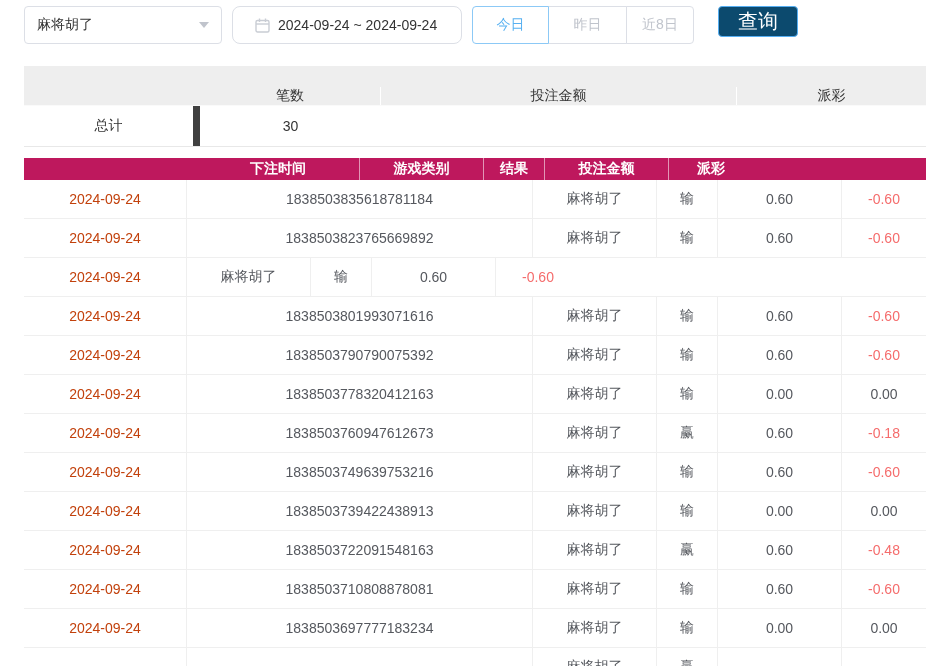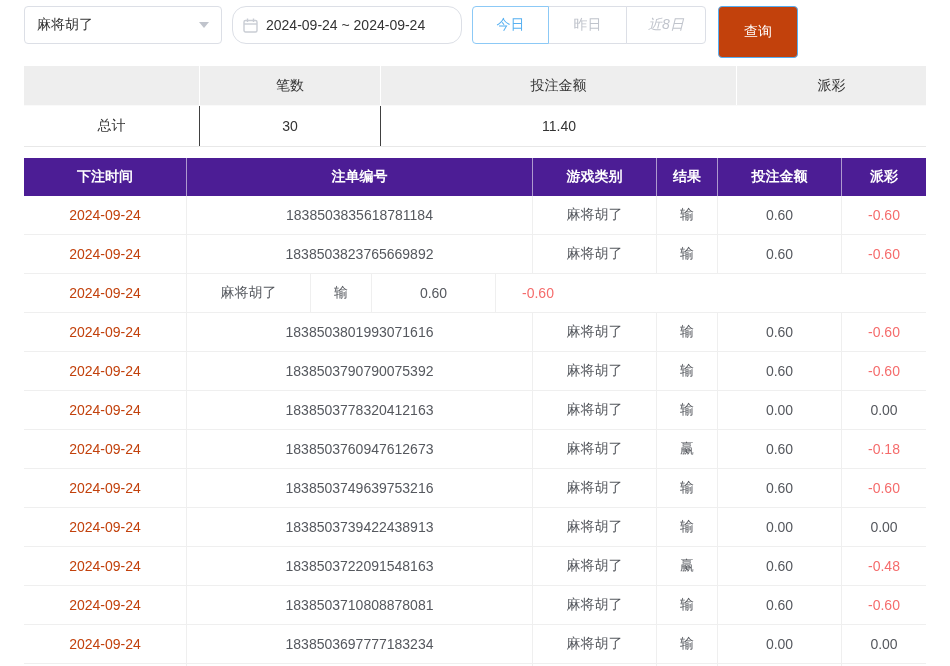--- a/index.html
+++ b/index.html
@@ -11,58 +11,58 @@
   .select-box{
     position:absolute;left:24px;top:6px;width:198px;height:38px;box-sizing:border-box;
     border:1px solid #dcdfe6;border-radius:4px;background:#fff;display:flex;align-items:center;
     padding:0 12px;cursor:pointer;color:#333;
   }
   .select-box .label{flex:1;}
   .caret{width:0;height:0;border-left:5px solid transparent;border-right:5px solid transparent;
     border-top:6px solid #c0c4cc;margin-left:6px;}
   .date-box{
     position:absolute;left:232px;top:6px;width:230px;height:38px;box-sizing:border-box;
-    border:1px solid #dcdfe6;border-radius:14px;background:#fff;display:flex;align-items:center;
-    padding:0 10px;color:#333;cursor:pointer;
+    border:1px solid #dcdfe6;border-radius:8px;background:#fff;display:flex;align-items:center;
+    padding:0 22px;color:#333;cursor:pointer;
   }
   .date-box svg{margin-right:8px;flex:none;}
   .btn-group{position:absolute;left:472px;top:6px;height:38px;display:flex;}
   .qbtn{
     box-sizing:border-box;height:38px;border:1px solid #dcdfe6;background:#fff;
     color:#c0c4cc;display:flex;align-items:center;justify-content:center;cursor:pointer;
     margin-left:-1px;font-size:14px;
   }
   .qbtn:first-child{border-radius:4px 0 0 4px;margin-left:0;}
   .qbtn:last-child{border-radius:0 4px 4px 0;}
   .qbtn.active{border-color:#8cc9f6;color:#58b1f1;position:relative;z-index:2;}
-  .qbtn.w1{width:77px;}.qbtn.w2{width:79px;}.qbtn.w3{width:80px;font-style:italic;}
+  .qbtn.w1{width:77px;}.qbtn.w2{width:79px;}.qbtn.w3{width:68px;}
   .query-btn{
-    position:absolute;left:718px;top:6px;width:80px;height:52px;box-sizing:border-box;
-    background:#c2410c;border:1px solid #55aef2;border-radius:4px;color:#fff;
-    display:flex;align-items:center;justify-content:center;cursor:pointer;font-size:14px;
+    position:absolute;left:718px;top:6px;width:80px;height:31px;box-sizing:border-box;
+    background:#0c4a6e;border:1px solid #55aef2;border-radius:4px;color:#fff;
+    display:flex;align-items:center;justify-content:center;cursor:pointer;font-size:20px;
   }
   
   .summary{position:absolute;left:24px;top:66px;width:902px;}
-  .summary .hrow{display:flex;height:39px;background:#eeeeee;}
+  .summary .hrow{display:flex;height:39px;background:#eeeeee;align-items:flex-end;}
   .summary .hcell{
     box-sizing:border-box;display:flex;align-items:center;justify-content:center;
     color:#333;border-right:1px solid #fff;
   }
   .summary .hcell:last-child{border-right:none;}
   .summary .brow{display:flex;height:40px;background:#fff;border-top:1px solid #fafafa;
     border-bottom:1px solid #e8e8e8;}
   .summary .bcell{
     box-sizing:border-box;display:flex;align-items:center;justify-content:center;
-    color:#333;border-right:1px solid #404040;
+    color:#333;border-right:7px solid #404040;
   }
   .summary .bcell:last-child{border-right:none;}
   .sc1{width:176px;}.sc2{width:181px;}.sc3{width:356px;}.sc4{width:189px;}
   
   .bets{position:absolute;left:24px;top:158px;width:902px;}
-  .bets .head{display:flex;height:38px;background:#4c1d95;justify-content:center;}
+  .bets .head{display:flex;height:22px;background:#be185d;justify-content:center;}
   .bets .head .cell{
     box-sizing:border-box;display:flex;align-items:center;justify-content:center;
     color:#fff;font-weight:bold;font-size:14px;border-right:1px solid rgba(255,255,255,.55);
   }
   .bets .head .cell:last-child{border-right:none;}
   .bets .row{display:flex;height:38px;background:#fff;border-bottom:1px solid #efefef;}
   .bets .row .cell{
     box-sizing:border-box;display:flex;align-items:center;justify-content:center;
     border-right:1px solid #efefef;color:#55585e;
   }
@@ -102,28 +102,26 @@
   <div class="summary">
     <div class="hrow">
       <div class="hcell sc1"></div>
       <div class="hcell sc2">笔数</div>
       <div class="hcell sc3">投注金额</div>
       <div class="hcell sc4">派彩</div>
     </div>
     <div class="brow">
       <div class="bcell sc1">总计</div>
       <div class="bcell sc2">30</div>
-      <div class="bcell sc3">11.40</div>
     </div>
   </div>
 
   <div class="bets">
     <div class="head">
       <div class="cell c1">下注时间</div>
-      <div class="cell c2">注单编号</div>
       <div class="cell c3">游戏类别</div>
       <div class="cell c4">结果</div>
       <div class="cell c5">投注金额</div>
       <div class="cell c6">派彩</div>
     </div>
     <div>
   <div class="row">
     <div class="cell c1 time">2024-09-24</div>
     <div class="cell c2">1838503835618781184</div>
     <div class="cell c3">麻将胡了</div>

